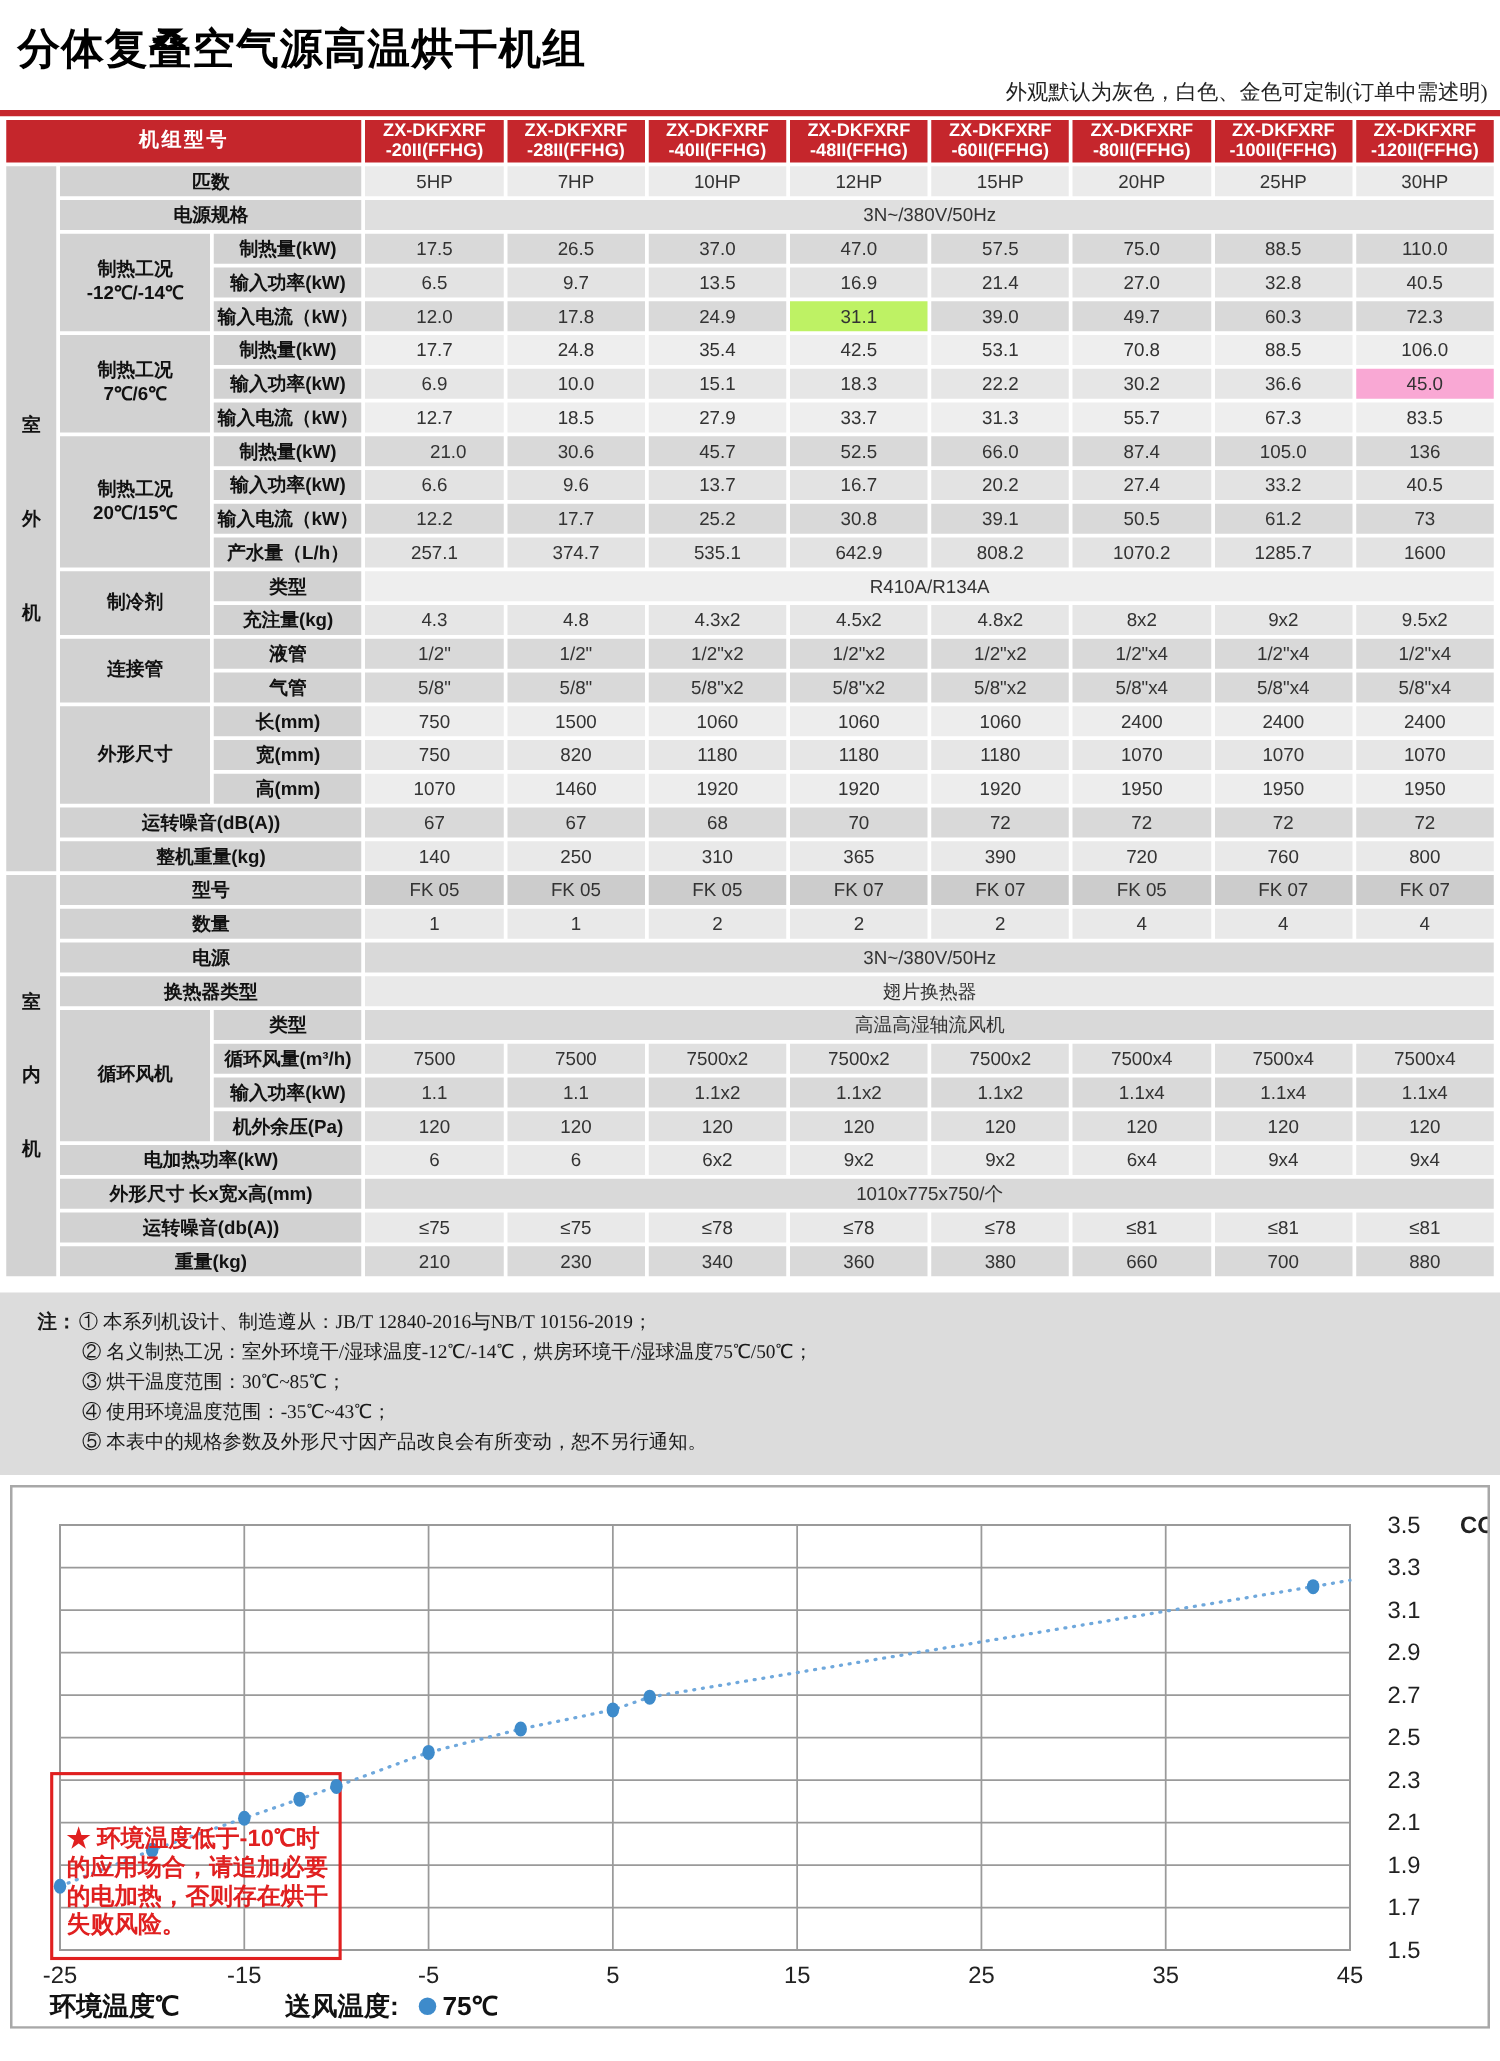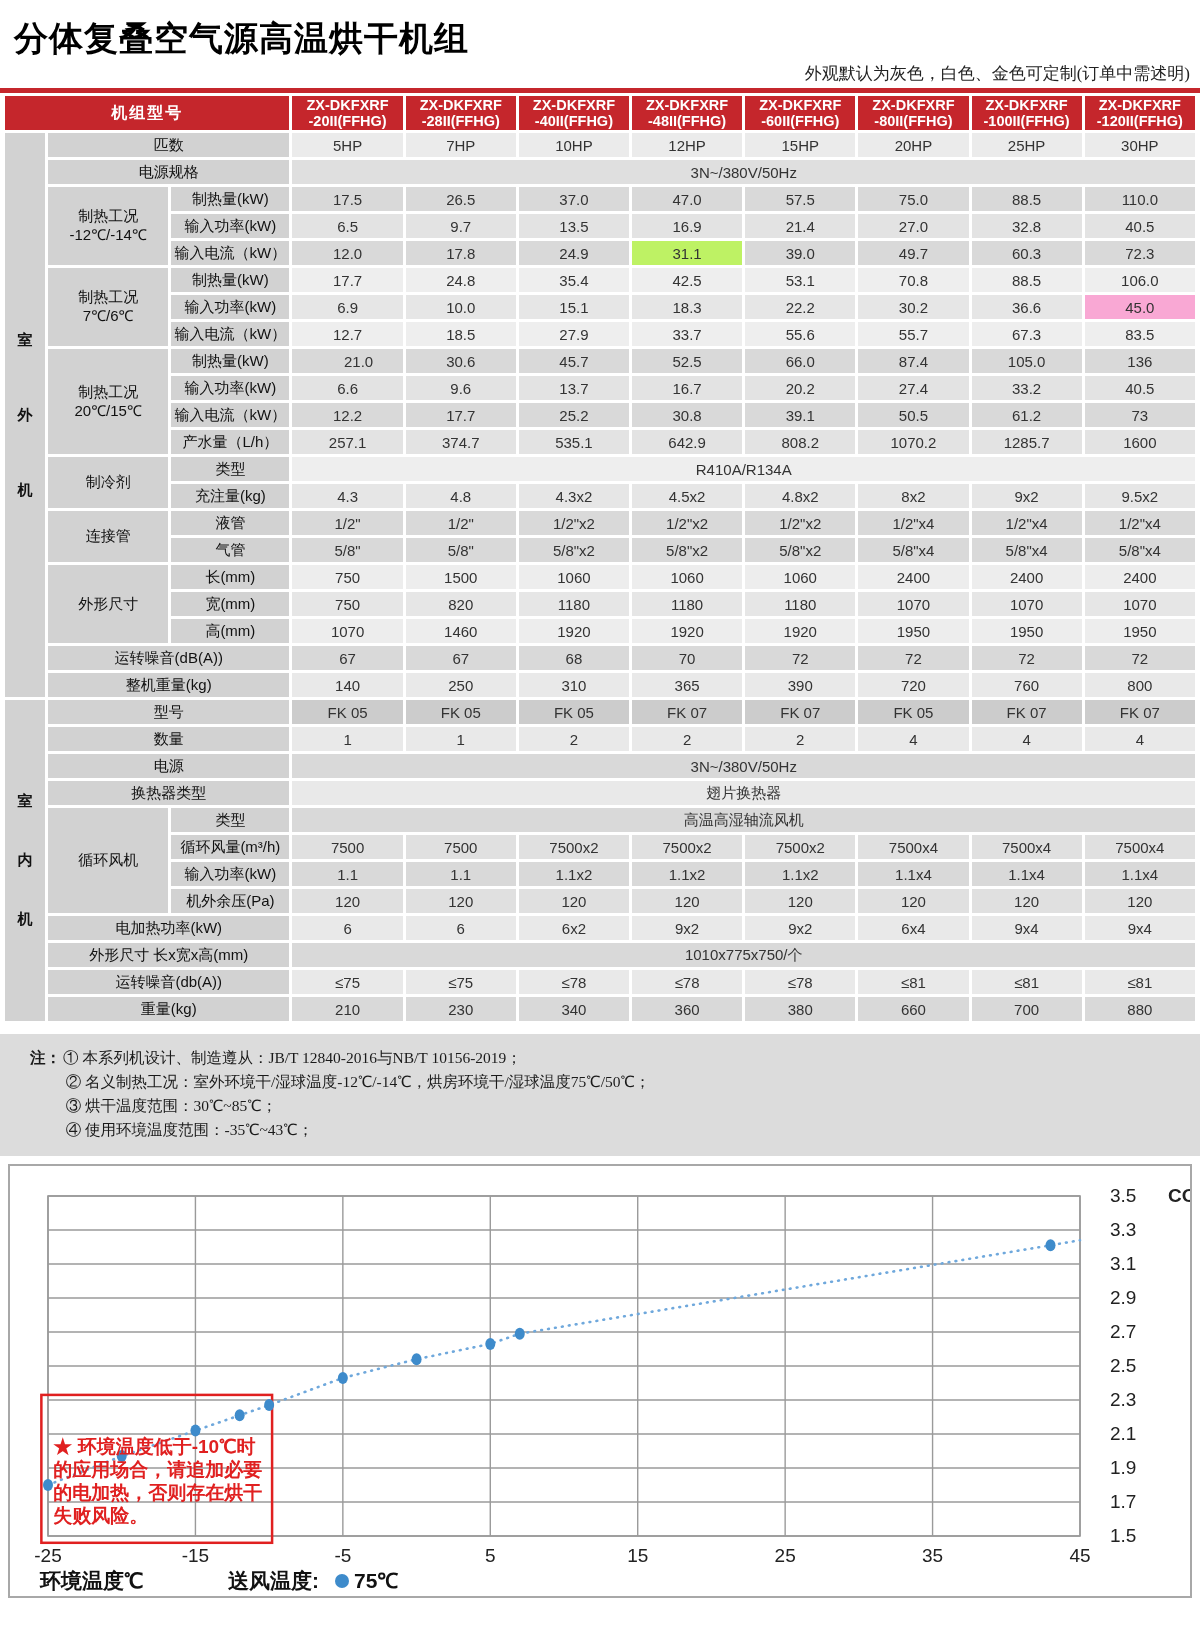--- a/index.html
+++ b/index.html
@@ -5,21 +5,21 @@
   html,body{margin:0;padding:0;background:#fff;}
   body{width:1200px;font-family:"Liberation Sans",sans-serif;color:#111;}
   .page-header{position:relative;}
   .page-title{font-size:34px;font-weight:bold;margin:16px 0 0 14px;letter-spacing:1px;color:#000;}
   .page-subtitle{text-align:right;font-family:"Liberation Serif",serif;font-size:17px;margin:0 10px 3px 0;color:#222;}
   .red-rule{height:5px;background:#c5262c;}
   table.spec{border-collapse:separate;border-spacing:3px;width:1196px;margin:0 auto;table-layout:fixed;}
   table.spec td{text-align:center;vertical-align:middle;font-size:15px;height:24px;padding:0 1px;overflow:hidden;}
   tr.hdr td{background:#c5262c;color:#fff;font-weight:bold;font-size:14.5px;height:34px;line-height:1.12;}
   tr.hdr td.corner{font-size:16px;letter-spacing:2px;}
-  td.lbl,td.glbl{background:#d2d2d2;font-weight:normal;color:#111;}
+  td.lbl,td.glbl{background:#d2d2d2;font-weight:bold;color:#111;}
   td.glbl{white-space:pre-line;line-height:1.25;}
   td.side{background:#d2d2d2;font-weight:bold;font-size:17px;vertical-align:middle;}
   td.side .stack{display:flex;flex-direction:column;align-items:center;justify-content:center;}
   td.side.s0 .stack{gap:56px;}
   td.side.s1 .stack{gap:40px;}
   td.val{color:#333;}
   .notes{background:#dcdcdc;margin-top:10px;padding:12px 16px 14px 30px;font-family:"Liberation Serif",serif;font-size:15.5px;line-height:1.55;color:#1a1a1a;}
   .notes .nline{margin-left:2.3em;}
   .notes .first{margin-left:0;}
   .notes .prefix{font-weight:bold;margin-right:2px;}
@@ -159,21 +159,21 @@
         <td class="val" style="background: rgb(230, 230, 230);">30.2</td>
         <td class="val" style="background: rgb(230, 230, 230);">36.6</td>
         <td class="val" style="background: #f9a8d4;">45.0</td>
       </tr>
       <tr>
         <td class="lbl">输入电流（kW）</td>
         <td class="val" style="background: rgb(238, 238, 238);">12.7</td>
         <td class="val" style="background: rgb(238, 238, 238);">18.5</td>
         <td class="val" style="background: rgb(238, 238, 238);">27.9</td>
         <td class="val" style="background: rgb(238, 238, 238);">33.7</td>
-        <td class="val" style="background: rgb(238, 238, 238);">55.6</td>
+        <td class="val" style="background: rgb(238, 238, 238);">31.3</td>
         <td class="val" style="background: rgb(238, 238, 238);">55.7</td>
         <td class="val" style="background: rgb(238, 238, 238);">67.3</td>
         <td class="val" style="background: rgb(238, 238, 238);">83.5</td>
       </tr>
       <tr>
         <td rowspan="4" class="glbl">制热工况
 20℃/15℃</td>
         <td class="lbl">制热量(kW)</td>
         <td class="val" style="background: rgb(217, 217, 217); padding-left: 23px;">21.0</td>
         <td class="val" style="background: rgb(217, 217, 217);">30.6</td>
@@ -427,20 +427,21 @@
     </tbody>
 </table>
 
 <div class="notes">
   <div class="nline first">
     <span class="prefix">注：</span><span>① 本系列机设计、制造遵从：JB/T 12840-2016与NB/T 10156-2019；</span>
   </div>
   <div class="nline">② 名义制热工况：室外环境干/湿球温度-12℃/-14℃，烘房环境干/湿球温度75℃/50℃；</div>
   <div class="nline">③ 烘干温度范围：30℃~85℃；</div>
   <div class="nline">④ 使用环境温度范围：-35℃~43℃；</div>
+  <div class="nline">⑤ 本表中的规格参数及外形尺寸因产品改良会有所变动，恕不另行通知。</div>
 </div>
 
 <div class="chart-panel">
   <svg id="perf-chart" width="1180" height="426" viewBox="0 0 1180 426">
       <line x1="38" y1="30" x2="1070" y2="30" stroke="#9a9a9a" stroke-width="1.4"></line>
       <line x1="38" y1="64.00000000000003" x2="1070" y2="64.00000000000003" stroke="#9a9a9a" stroke-width="1.4"></line>
       <line x1="38" y1="97.99999999999999" x2="1070" y2="97.99999999999999" stroke="#9a9a9a" stroke-width="1.4"></line>
       <line x1="38" y1="132" x2="1070" y2="132" stroke="#9a9a9a" stroke-width="1.4"></line>
       <line x1="38" y1="165.99999999999997" x2="1070" y2="165.99999999999997" stroke="#9a9a9a" stroke-width="1.4"></line>
       <line x1="38" y1="200" x2="1070" y2="200" stroke="#9a9a9a" stroke-width="1.4"></line>

